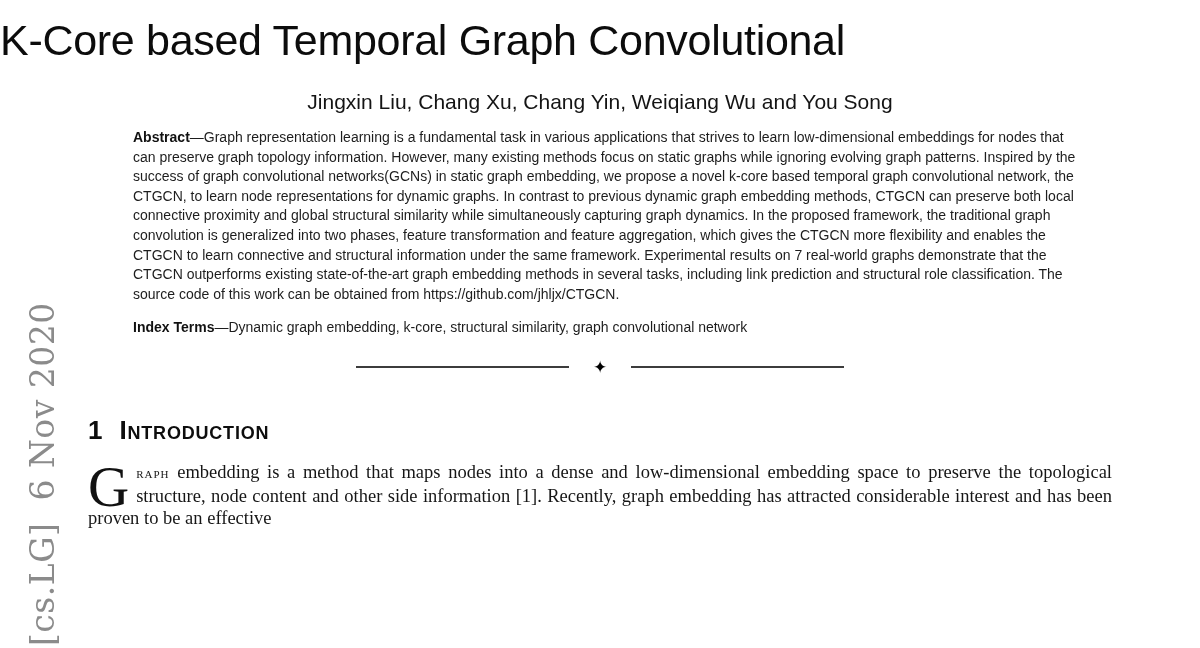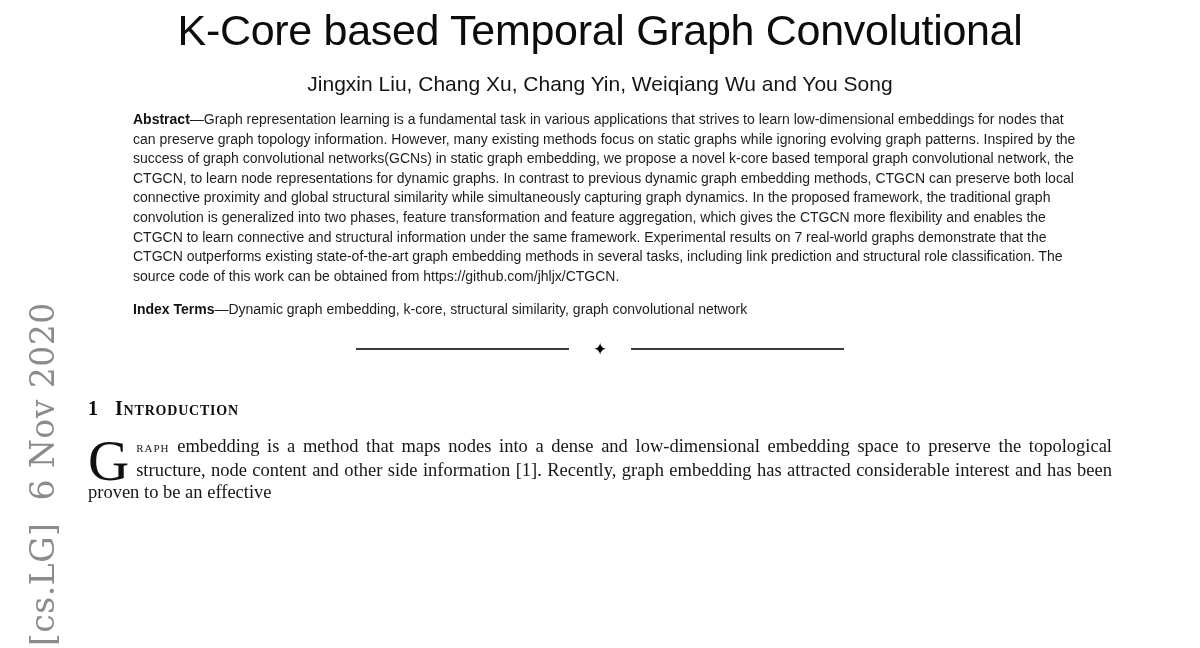--- a/index.html
+++ b/index.html
@@ -22,32 +22,31 @@
     transform-origin: 0 0;
     font-family: "DejaVu Serif", serif;
     font-size: 33px;
     line-height: 40px;
     color: #8b8b8b;
     white-space: pre;
     letter-spacing: 0.5px;
   }
 
   .page-title {
-    padding-top: 6px;
-    text-align: center;
+    padding-top: 16px;
     font-family: "Liberation Sans", sans-serif;
     font-size: 43px;
     line-height: 48px;
     font-weight: 400;
     color: #0c0c0c;
     letter-spacing: -0.3px;
   }
 
   .authors {
-    margin-top: 18px;
+    margin-top: 26px;
     text-align: center;
     font-size: 21px;
     font-weight: 400;
     color: #141414;
   }
 
   .abstract, .index-terms {
     margin-left: 133px;
     width: 955px;
     font-size: 14px;
@@ -72,22 +71,22 @@
     background: #3c3c3c;
   }
   .divider .diamond {
     font-size: 17px;
     line-height: 1;
     color: #000;
   }
 
   .section-heading {
     margin: 39px 0 0 88px;
-    font-family: Liberation Serif, serif;
-    font-size: 20px;
+    font-family: Liberation Sans, sans-serif;
+    font-size: 26px;
     font-weight: 700;
     color: #0d0d0d;
   }
   .section-heading .sec-num { margin-right: 17px; }
   .section-heading .sec-title {
     font-variant: small-caps;
     letter-spacing: 0.8px;
   }
 
   .columns {

